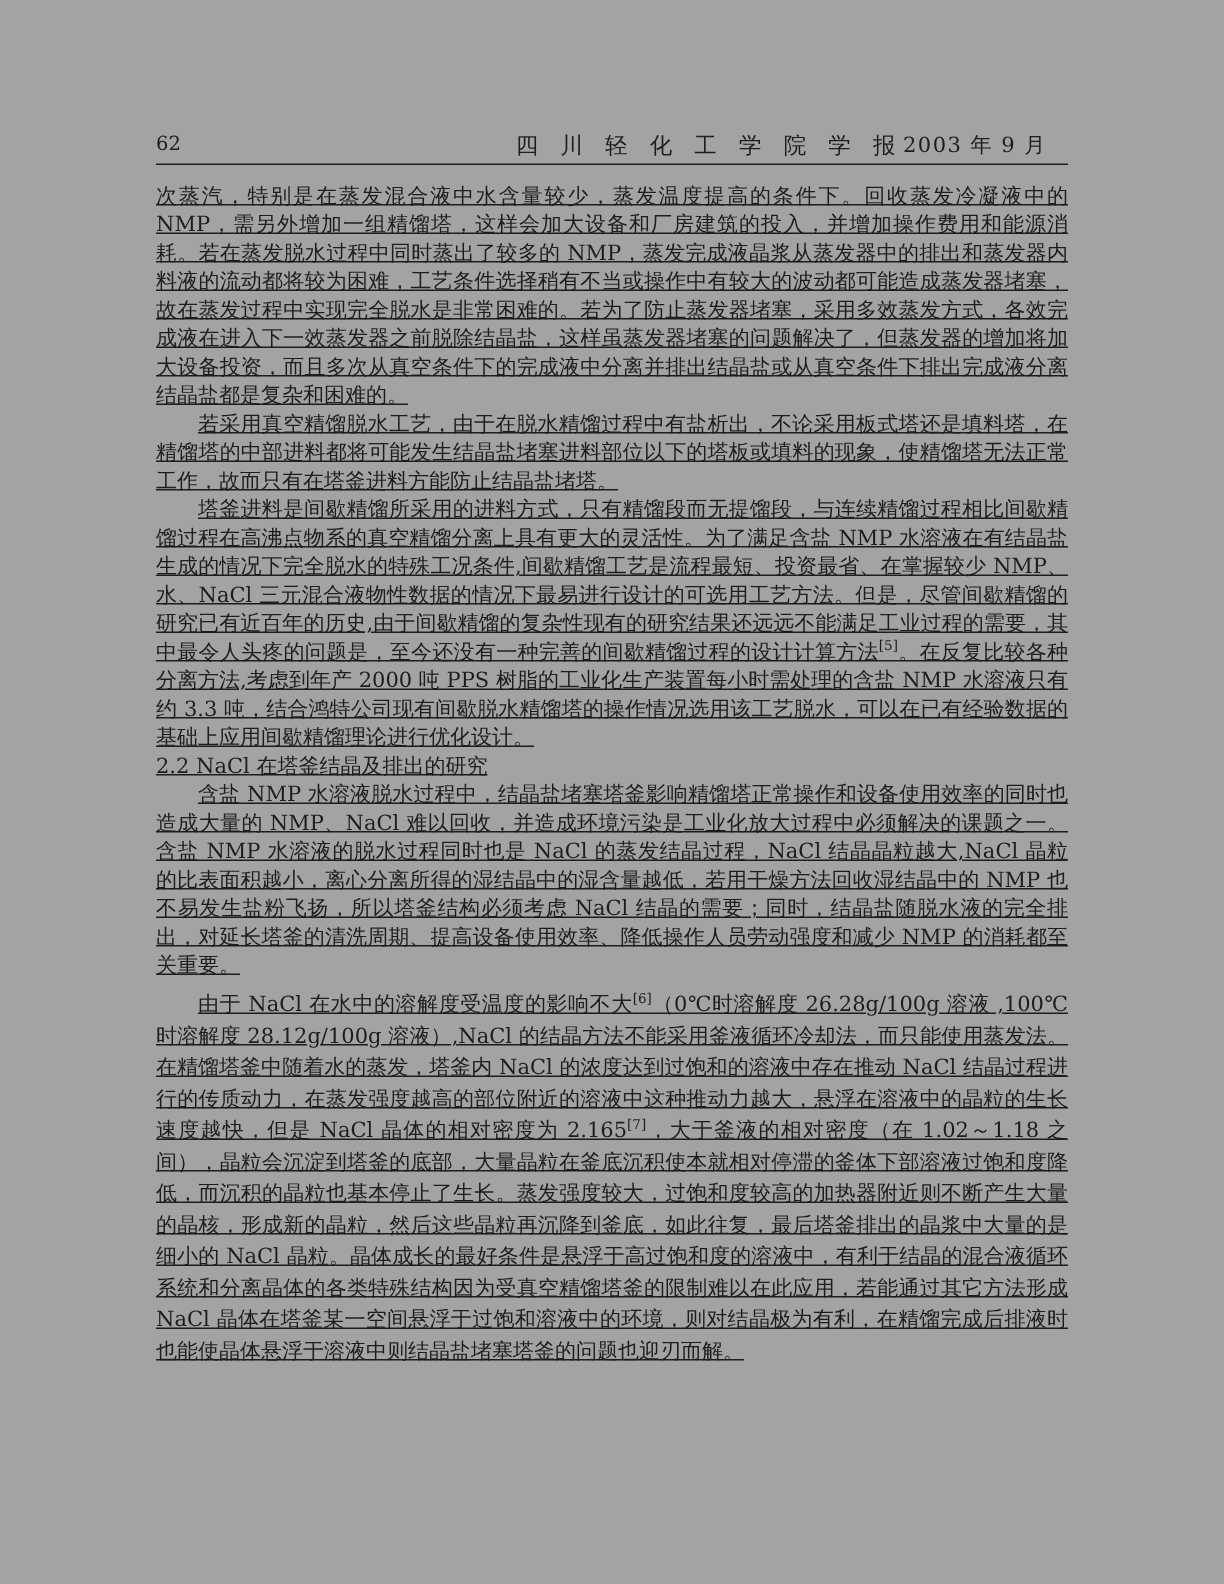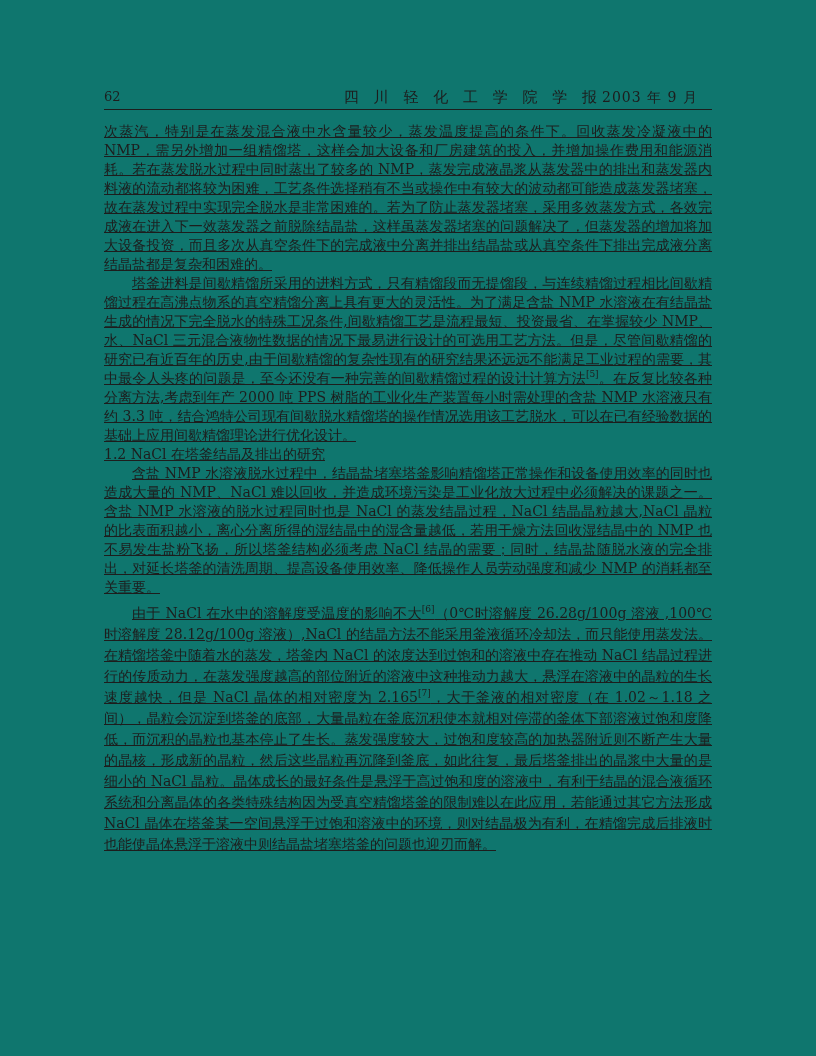--- a/index.html
+++ b/index.html
@@ -12,21 +12,21 @@
     height: 1056px;
     overflow: hidden;
     font-family: "DejaVu Serif", "Liberation Serif", serif;
     color: #1d1d1d;
   }
   .page {
     box-sizing: border-box;
     width: 816px;
     height: 1056px;
     padding: 88px 104px 0 104px;
-    background: #0f766e;
+    background: #a3a3a3;
   }
   .page-header {
     display: flex;
     align-items: flex-end;
     border-bottom: 1.5px solid #1d1d1d;
     padding-bottom: 3px;
     font-size: 14px;
     line-height: 18px;
   }
   .page-number {
@@ -86,24 +86,25 @@
   <header class="page-header">
     <span class="page-number">62</span>
     <span class="journal-title">四 川 轻 化 工 学 院 学 报</span>
     <span class="issue-date">2003 年 9 月</span>
   </header>
 
   <main class="article-body">
 
     <p><span>次蒸汽，特别是在蒸发混合液中水含量较少，蒸发温度提高的条件下。回收蒸发冷凝液中的 NMP，需另外增加一组精馏塔，这样会加大设备和厂房建筑的投入，并增加操作费用和能源消耗。若在蒸发脱水过程中同时蒸出了较多的 NMP，蒸发完成液晶浆从蒸发器中的排出和蒸发器内料液的流动都将较为困难，工艺条件选择稍有不当或操作中有较大的波动都可能造成蒸发器堵塞，故在蒸发过程中实现完全脱水是非常困难的。若为了防止蒸发器堵塞，采用多效蒸发方式，各效完成液在进入下一效蒸发器之前脱除结晶盐，这样虽蒸发器堵塞的问题解决了，但蒸发器的增加将加大设备投资，而且多次从真空条件下的完成液中分离并排出结晶盐或从真空条件下排出完成液分离结晶盐都是复杂和困难的。</span></p>
 
+    <p class="ind"><span>若采用真空精馏脱水工艺，由于在脱水精馏过程中有盐析出，不论采用板式塔还是填料塔，在精馏塔的中部进料都将可能发生结晶盐堵塞进料部位以下的塔板或填料的现象，使精馏塔无法正常工作，故而只有在塔釜进料方能防止结晶盐堵塔。</span></p>
 
     <p class="ind"><span>塔釜进料是间歇精馏所采用的进料方式，只有精馏段而无提馏段，与连续精馏过程相比间歇精馏过程在高沸点物系的真空精馏分离上具有更大的灵活性。为了满足含盐 NMP 水溶液在有结晶盐生成的情况下完全脱水的特殊工况条件,间歇精馏工艺是流程最短、投资最省、在掌握较少 NMP、水、NaCl 三元混合液物性数据的情况下最易进行设计的可选用工艺方法。但是，尽管间歇精馏的研究已有近百年的历史,由于间歇精馏的复杂性现有的研究结果还远远不能满足工业过程的需要，其中最令人头疼的问题是，至今还没有一种完善的间歇精馏过程的设计计算方法</span><sup class="cite">[5]</sup><span>。在反复比较各种分离方法,考虑到年产 2000 吨 PPS 树脂的工业化生产装置每小时需处理的含盐 NMP 水溶液只有约 3.3 吨，结合鸿特公司现有间歇脱水精馏塔的操作情况选用该工艺脱水，可以在已有经验数据的基础上应用间歇精馏理论进行优化设计。</span></p>
 
-    <h3 class="section-heading">1.2  NaCl 在塔釜结晶及排出的研究</h3>
+    <h3 class="section-heading">2.2  NaCl 在塔釜结晶及排出的研究</h3>
 
     <p class="ind"><span>含盐 NMP 水溶液脱水过程中，结晶盐堵塞塔釜影响精馏塔正常操作和设备使用效率的同时也造成大量的 NMP、NaCl 难以回收，并造成环境污染是工业化放大过程中必须解决的课题之一。含盐 NMP 水溶液的脱水过程同时也是 NaCl 的蒸发结晶过程，NaCl 结晶晶粒越大,NaCl 晶粒的比表面积越小，离心分离所得的湿结晶中的湿含量越低，若用干燥方法回收湿结晶中的 NMP 也不易发生盐粉飞扬，所以塔釜结构必须考虑 NaCl 结晶的需要；同时，结晶盐随脱水液的完全排出，对延长塔釜的清洗周期、提高设备使用效率、降低操作人员劳动强度和减少 NMP 的消耗都至关重要。</span></p>
 
     <p class="ind loose"><span>由于 NaCl 在水中的溶解度受温度的影响不大</span><sup class="cite">[6]</sup><span>（0℃时溶解度 26.28g/100g 溶液 ,100℃时溶解度 28.12g/100g 溶液）,NaCl 的结晶方法不能采用釜液循环冷却法，而只能使用蒸发法。在精馏塔釜中随着水的蒸发，塔釜内 NaCl 的浓度达到过饱和的溶液中存在推动 NaCl 结晶过程进行的传质动力，在蒸发强度越高的部位附近的溶液中这种推动力越大，悬浮在溶液中的晶粒的生长速度越快，但是 NaCl 晶体的相对密度为 2.165</span><sup class="cite">[7]</sup><span>，大于釜液的相对密度（在 1.02～1.18 之间），晶粒会沉淀到塔釜的底部，大量晶粒在釜底沉积使本就相对停滞的釜体下部溶液过饱和度降低，而沉积的晶粒也基本停止了生长。蒸发强度较大，过饱和度较高的加热器附近则不断产生大量的晶核，形成新的晶粒，然后这些晶粒再沉降到釜底，如此往复，最后塔釜排出的晶浆中大量的是细小的 NaCl 晶粒。晶体成长的最好条件是悬浮于高过饱和度的溶液中，有利于结晶的混合液循环系统和分离晶体的各类特殊结构因为受真空精馏塔釜的限制难以在此应用，若能通过其它方法形成 NaCl 晶体在塔釜某一空间悬浮于过饱和溶液中的环境，则对结晶极为有利，在精馏完成后排液时也能使晶体悬浮于溶液中则结晶盐堵塞塔釜的问题也迎刃而解。</span></p>
 
 
   </main>
 
 </div>
 

